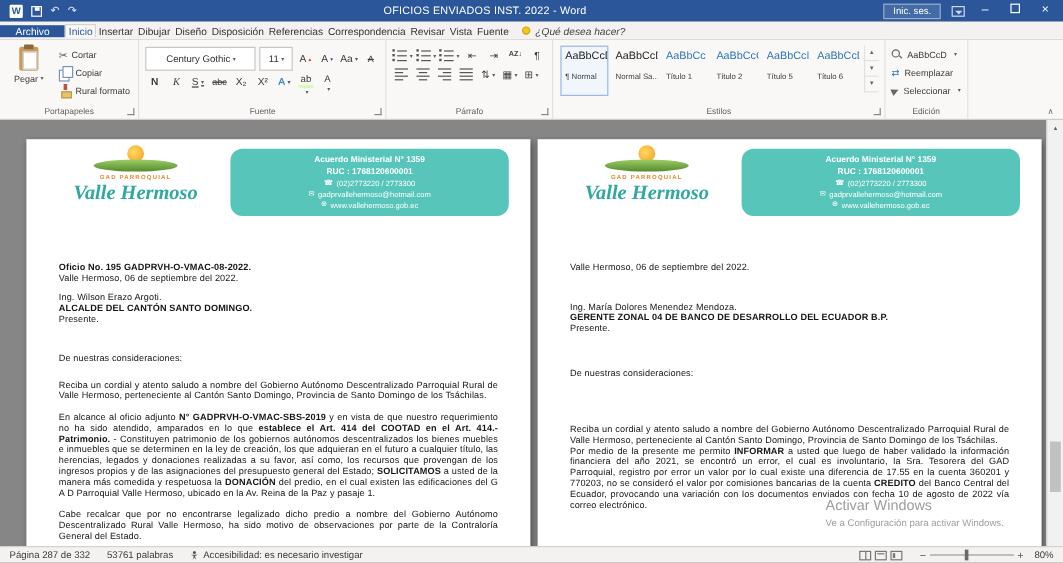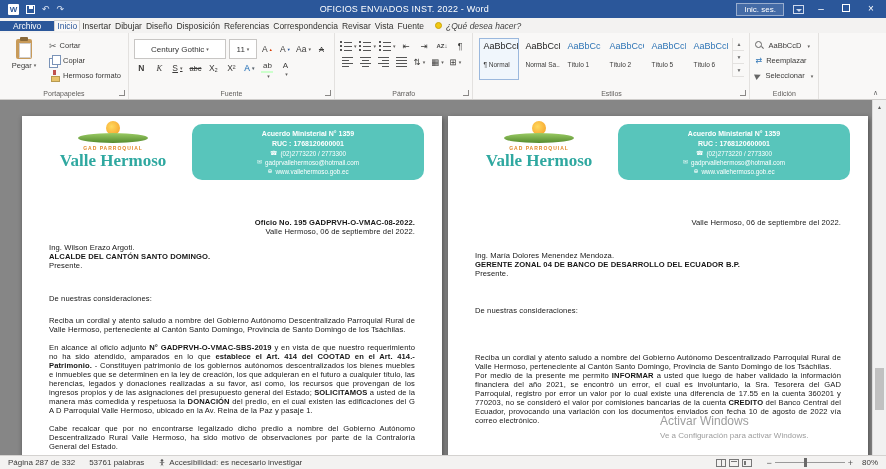--- a/index.html
+++ b/index.html
@@ -103,39 +103,39 @@
 
   
   .docarea{position:relative;flex:1;background:#868686;overflow:hidden}
   .page{position:absolute;top:16px;width:420px;height:620px;background:#fff;box-shadow:1px 2px 5px rgba(0,0,0,.45);color:#161616}
   .pg1{left:22px}.pg2{left:448px}
   .letterhead{position:relative;height:92px}
   .logo{position:absolute;left:10px;top:4px;width:162px;height:72px;text-align:center}
   .sun{position:absolute;left:74px;top:1px;width:14px;height:14px;border-radius:50%;background:radial-gradient(circle at 40% 40%,#ffd95e,#f59a23)}
   .hills{position:absolute;left:46px;top:13px;width:70px;height:10px;border-radius:50%;background:linear-gradient(#9ccc65,#558b2f)}
   .logo-arc{position:absolute;top:25px;width:100%;font-size:5px;letter-spacing:1px;color:#e2892b;font-weight:bold}
-  .logo-main{position:absolute;top:31px;width:100%;font-family:"Liberation Serif",serif;font-weight:bold;font-size:17px;color:#2fa8a0;text-shadow:0 1px 0 rgba(255,255,255,.7)}
+  .logo-main{position:absolute;top:31px;width:100%;font-family:"Liberation Serif",serif;font-style:italic;font-weight:bold;font-size:17px;color:#2fa8a0;text-shadow:0 1px 0 rgba(255,255,255,.7)}
   .headbox{position:absolute;right:18px;top:8px;width:232px;padding:5px 6px 4px;border-radius:10px;background:#58c5bb;color:#fff;text-align:center}
   .hb-b{font-size:7px;font-weight:bold;line-height:10px}
   .hb-s{font-size:6.3px;line-height:9px;display:flex;align-items:center;justify-content:center;gap:3px}
   .hb-ic{font-size:6px}
   .content{padding:0 27px;font-size:7.6px;line-height:9px;letter-spacing:.1px}
-  .ofc{text-align:right;margin-top:10px}
+  .ofc{text-align:left;margin-top:10px}
   .bold{font-weight:bold}
   .addr{margin-top:7px}
   .pg2 .addr{margin-top:24px}
   .salut{margin-top:24px}
   .pg2 .salut{margin-top:28px}
   .para{text-align:justify;margin-top:9px}
   .para.first{margin-top:13px}
   .pg2 .para.first{margin-top:38px}
   .pg2 .para{margin-top:0}
 
   
-  .wm{position:absolute;left:660px;top:314px;color:rgba(140,140,140,.85);pointer-events:none}
+  .wm{position:absolute;left:688px;top:314px;color:rgba(140,140,140,.85);pointer-events:none}
   .wm1{font-size:12px}
   .wm2{font-size:8px;margin-top:3px}
 
   
   .vscroll{position:absolute;top:0;right:0;bottom:0;width:14px;background:#f1f1f1;border-left:1px solid #dcdcdc}
   .varrow{height:13px;display:flex;align-items:center;justify-content:center;font-size:5px;color:#606060}
   .vthumb{position:absolute;left:2px;right:2px;top:268px;height:42px;background:#c1c1c1}
 
   
   .statusbar{height:14px;background:#f3f2f1;border-top:1px solid #d4d2d0;display:flex;align-items:center;font-size:8px;color:#3b3a39;padding:0 8px;gap:14px;flex:0 0 auto}
@@ -201,21 +201,21 @@
         <div class="sbtn">
           <span class="cut-ic">✂</span>
           <span>Cortar</span>
         </div>
         <div class="sbtn">
           <span class="copy-ic"></span>
           <span>Copiar</span>
         </div>
         <div class="sbtn">
           <span class="fp-ic"></span>
-          <span>Hermoso formato</span>
+          <span>Rural formato</span>
         </div>
       </div>
       <span class="glabel">Portapapeles</span>
       <span class="dlg"></span>
     </div>
 
     <div class="group">
       <div class="gcol">
         <div class="frow">
           <div class="combo fname">

